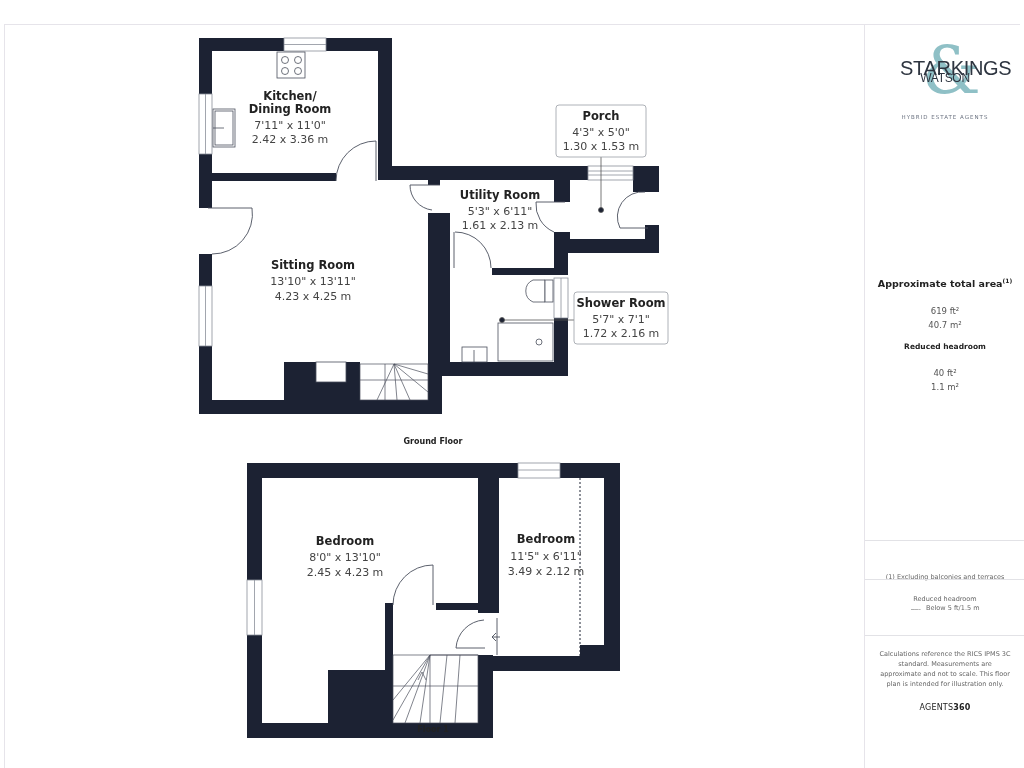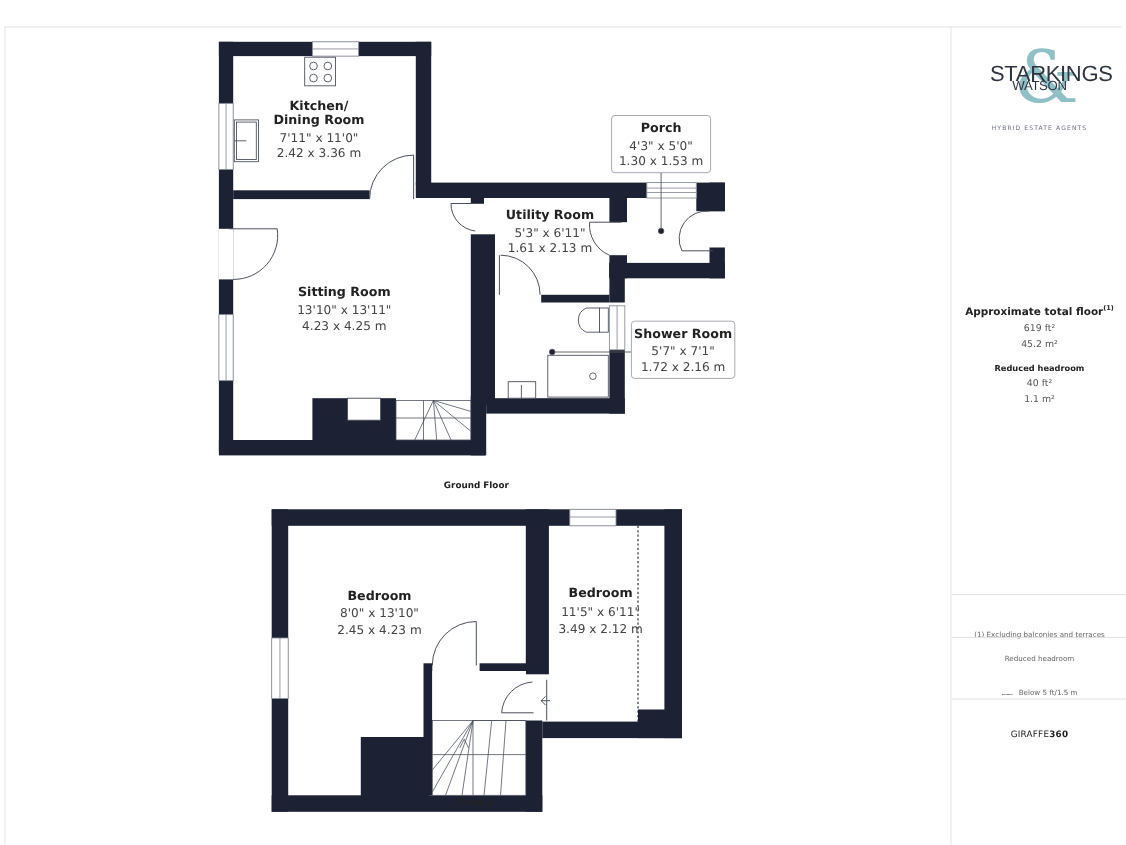--- a/index.html
+++ b/index.html
@@ -11,21 +11,21 @@
   .logo { top:28px; }
   .logo-wrap { position:relative; width:90px; height:60px; margin:0 auto; }
   .logo-amp { position:absolute; left:22px; top:-14px; font-family:"DejaVu Serif", serif; font-size:66px; color:#8fc0c6; line-height:1; }
   .logo-l1, .logo-l2 { position:absolute; left:0; width:90px; text-align:center; font-family:"Liberation Sans", sans-serif; color:#2e3540; font-size:20px; letter-spacing:-0.3px; line-height:1; }
   .logo-l1 { top:6px; }
   .logo-l2 { top:20px; font-size:12px; }
   .logo-sub { margin-top:2px; font-size:5.5px; letter-spacing:1px; color:#6b7280; }
   .area { top:253px; }
   .area-title { font-weight:bold; font-size:9.5px; color:#222; }
   .area-title sup { font-size:6px; }
-  .area-val { font-size:8.5px; color:#555; margin-top:5px; }
+  .area-val { font-size:8.5px; color:#555; margin-top:17px; }
   .area-val2 { font-size:8.5px; color:#555; margin-top:4px; }
   .rh-title { font-weight:bold; font-size:7.5px; color:#222; margin-top:12px; }
   .hr { position:absolute; left:0; width:160px; border-top:1px solid #e2e2e6; }
   .note { font-size:6.5px; color:#666; }
   .calc { font-size:6.5px; color:#666; line-height:10px; padding:0 12px; }
   .giraffe { font-size:8px; color:#222; font-weight:bold; margin-top:14px; letter-spacing:0.2px; }
   .giraffe span { font-weight:normal; }
   .room-label { font-family:"DejaVu Sans", sans-serif; }
 </style>
 </head>
@@ -265,36 +265,37 @@
   <div class="side-block logo">
     <div class="logo-wrap">
       <span class="logo-amp">&amp;</span>
       <span class="logo-l1">STARKINGS</span>
       <span class="logo-l2">WATSON</span>
     </div>
     <div class="logo-sub">HYBRID ESTATE AGENTS</div>
   </div>
 
   <div class="side-block area">
-    <div class="area-title"><span>Approximate total floor</span><sup>(1)</sup></div>
+    <div class="area-title"><span>Approximate total area</span><sup>(1)</sup></div>
     <div class="area-val">619 ft²</div>
-    <div class="area-val2">45.2 m²</div>
+    <div class="area-val2">40.7 m²</div>
     <div class="rh-title">Reduced headroom</div>
     <div class="area-val">40 ft²</div>
     <div class="area-val2">1.1 m²</div>
   </div>
 
   <div class="hr" style="top:516px"></div>
   <div class="side-block note" style="top:549px">(1) Excluding balconies and terraces</div>
   <div class="hr" style="top:555px"></div>
 
   <div class="side-block" style="top:571px">
     <div class="note">Reduced headroom</div>
-    <div class="note" style="margin-top:23px">
+    <div class="note" style="margin-top:1px">
       <span style="letter-spacing:-1px;margin-right:6px">.........</span><span>Below 5 ft/1.5 m</span>
     </div>
   </div>
   <div class="hr" style="top:611px"></div>
 
   <div class="side-block" style="top:625px">
-    <div class="giraffe"><span style="font-weight:normal">GIRAFFE</span><b>360</b></div>
+    <div class="calc">Calculations reference the RICS IPMS 3C standard. Measurements are approximate and not to scale. This floor plan is intended for illustration only.</div>
+    <div class="giraffe"><span style="font-weight:normal">AGENTS</span><b>360</b></div>
   </div>
 </div>
 
 </body></html>

